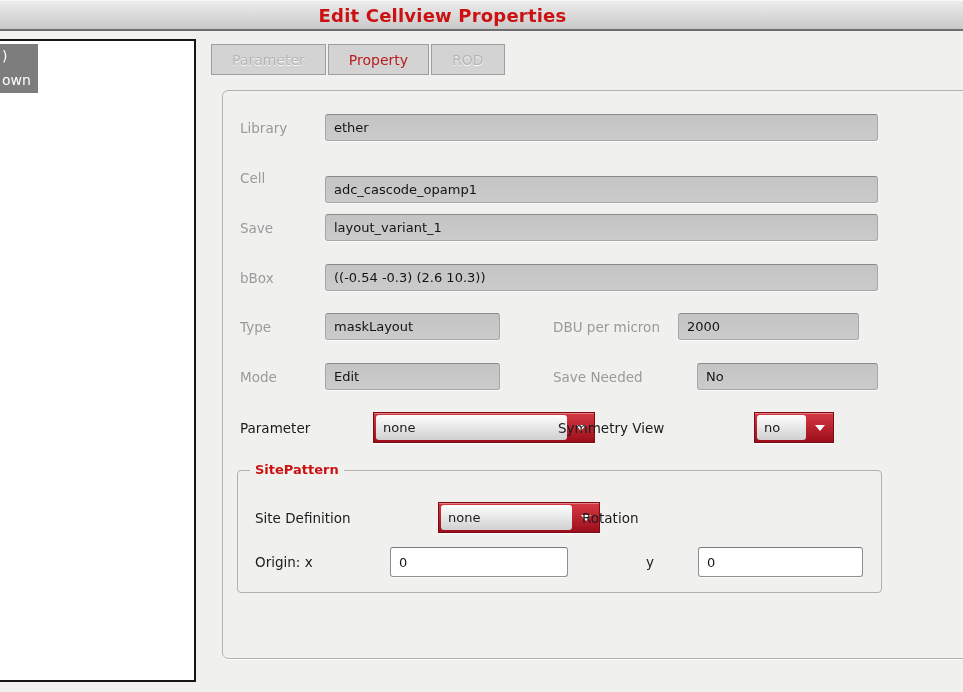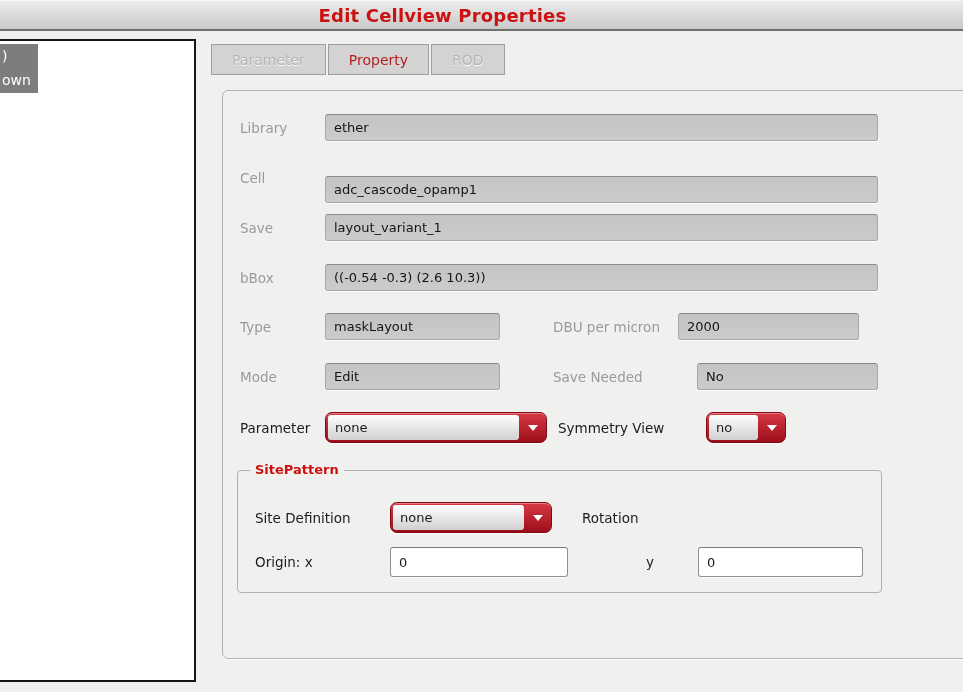--- a/index.html
+++ b/index.html
@@ -68,23 +68,24 @@
     background:#ffffff; border:1px solid #8f8f8f; border-top-color:#7a7a7a;
     border-radius:3px; padding-left:8px;
     font-family:"DejaVu Sans","Liberation Sans",sans-serif;
     font-size:13px; color:#141414; outline:none;
     box-shadow:0 1px 0 rgba(255,255,255,.75);
   }
   
   .dd {
     position:absolute; height:31px;
     background:linear-gradient(#d63a44,#9c0e1b);
-    border:1px solid #7e0a14; border-radius:7px;
+    border:1px solid #7e0a14; border-radius:0;
     box-shadow:0 1px 1px rgba(255,255,255,.85), inset 0 1px 0 rgba(255,255,255,.35);
     cursor:default;
+    margin-left:48px;
   }
   .dd .val {
     position:absolute; left:2px; top:2px; bottom:2px; right:27px;
     background:linear-gradient(#fefefe,#d0d0d0);
     border-radius:3px; display:flex; align-items:center; padding-left:7px;
     font-size:13px; color:#1a1a1a; white-space:nowrap; overflow:hidden;
   }
   .dd .arrow {
     position:absolute; right:0; top:0; bottom:0; width:26px;
     display:flex; align-items:center; justify-content:center;

